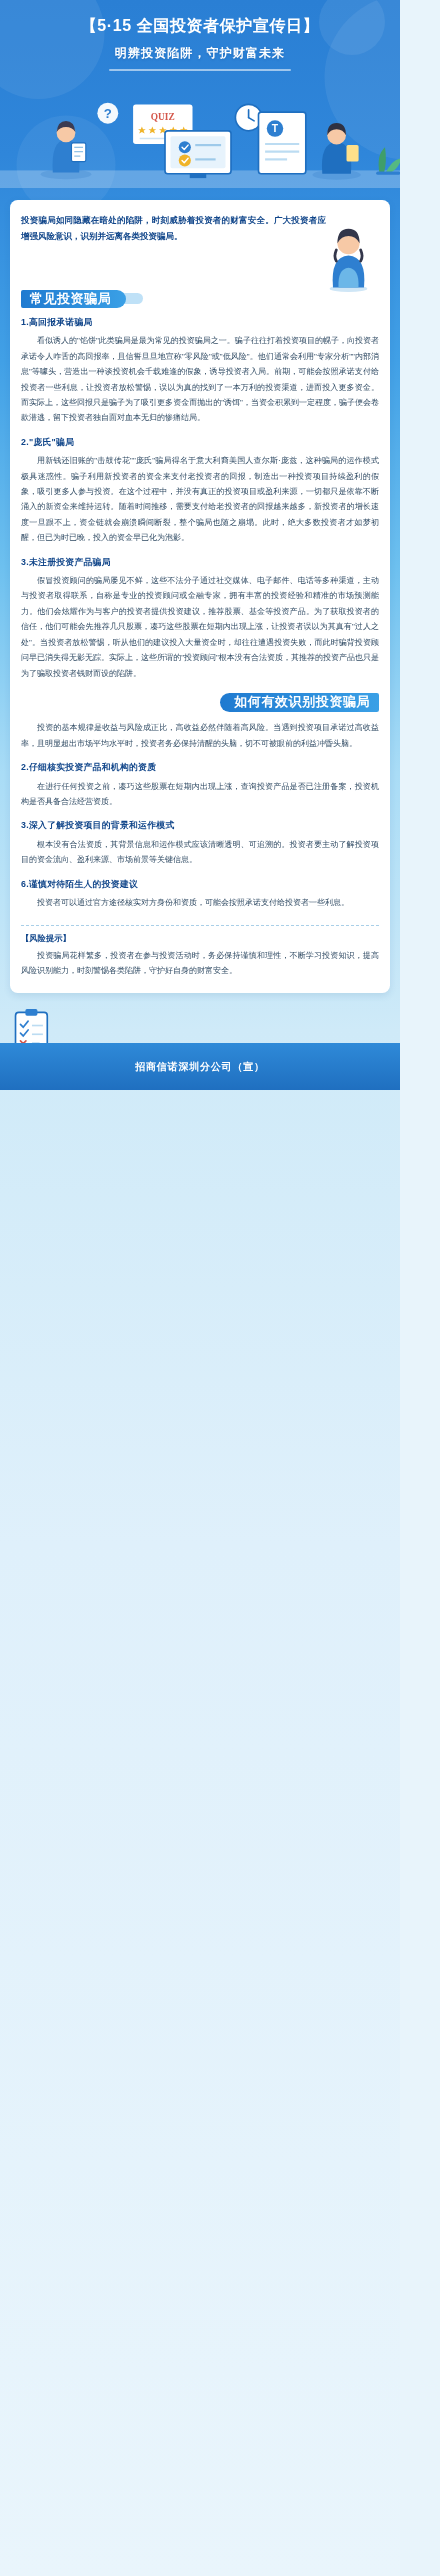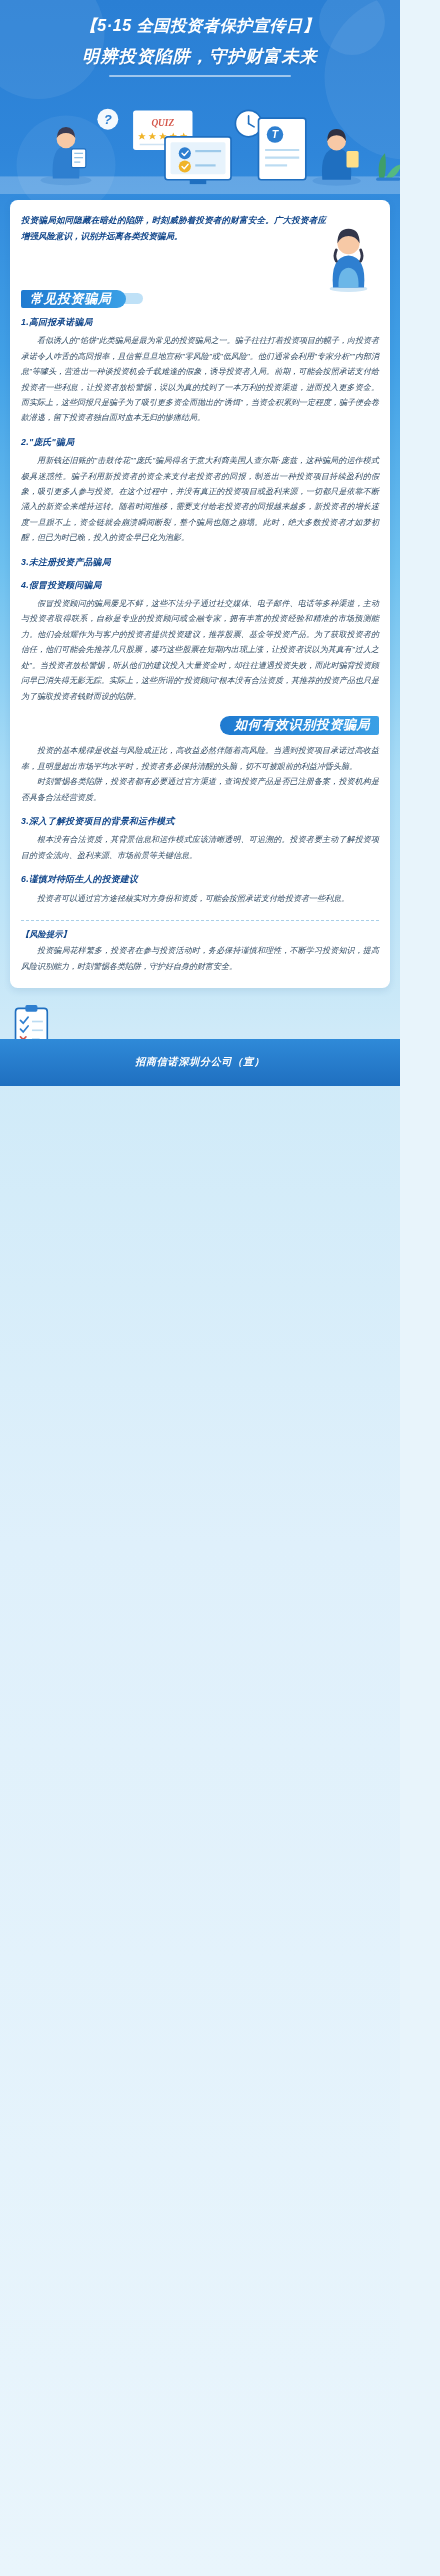--- a/index.html
+++ b/index.html
@@ -9,21 +9,20 @@
   }
   body {
     background: #e8f4fb;
   }
   .page {
     position: relative;
     width: 400px;
     min-height: 2576px;
     background: linear-gradient(180deg, #2a7fd4 0%, #2f86da 6%, #41a0e6 14%, #6dc0ef 22%, #a9dcf6 30%, #cfeaf8 40%, #dff0fb 60%, #e9f5fc 100%);
     overflow: hidden;
-    font-style: italic;
   }
   
   .bg-deco { position: absolute; pointer-events: none; }
 
   
   .header {
     position: relative;
     padding: 14.3px 0 0 0;
     text-align: center;
     z-index: 5;
@@ -32,21 +31,21 @@
     display: inline-block;
     color: #ffffff;
     font-size: 16px;
     font-weight: bold;
     letter-spacing: 0.6px;
     padding: 2.2px 0;
   }
   .header-title-2 {
     display: block;
     color: #ffffff;
-    font-size: 17px;
+    font-size: 12px;
     font-weight: bold;
     letter-spacing: 1.1px;
     margin-top: 5.5px;
     text-shadow: 0 1.1px 2.2px rgba(0,60,120,.25);
   }
   .header-underline {
     width: 182px;
     height: 2.2px;
     background: rgba(255,255,255,.55);
     margin: 6.6px auto 0 auto;
@@ -57,21 +56,21 @@
   .hero {
     position: relative;
     height: 110px;
     margin-top: 6.6px;
   }
   .hero svg { display: block; }
 
   
   .card {
     position: relative;
-    margin: 6px 10px 0 10px;
+    margin: 12px 10px 0 10px;
     background: #ffffff;
     border-radius: 7.7px;
     padding: 12px 11px 14.3px 11px;
     box-shadow: 0 2.2px 7.7px rgba(30,90,150,.12);
     z-index: 4;
   }
   .intro {
     font-size: 8.5px;
     line-height: 16.5px;
     color: #11468a;
@@ -301,33 +300,33 @@
     </div>
 
     <h3 class="item-title">1.高回报承诺骗局</h3>
     <p class="body">看似诱人的"馅饼"此类骗局是最为常见的投资骗局之一。骗子往往打着投资项目的幌子，向投资者承诺令人咋舌的高回报率，且信誓旦旦地宣称"零风险"或"低风险"。他们通常会利用"专家分析""内部消息"等噱头，营造出一种谈投资机会千载难逢的假象，诱导投资者入局。前期，可能会按照承诺支付给投资者一些利息，让投资者放松警惕，误以为真的找到了一本万利的投资渠道，进而投入更多资金。而实际上，这些回报只是骗子为了吸引更多资金而抛出的"诱饵"，当资金积累到一定程度，骗子便会卷款潜逃，留下投资者独自面对血本无归的惨痛结局。</p>
 
     <h3 class="item-title">2."庞氏"骗局</h3>
     <p class="body">用新钱还旧账的"击鼓传花""庞氏"骗局得名于意大利裔美国人查尔斯·庞兹，这种骗局的运作模式极具迷惑性。骗子利用新投资者的资金来支付老投资者的回报，制造出一种投资项目持续盈利的假象，吸引更多人参与投资。在这个过程中，并没有真正的投资项目或盈利来源，一切都只是依靠不断涌入的新资金来维持运转。随着时间推移，需要支付给老投资者的回报越来越多，新投资者的增长速度一旦跟不上，资金链就会崩溃瞬间断裂，整个骗局也随之崩塌。此时，绝大多数投资者才如梦初醒，但已为时已晚，投入的资金早已化为泡影。</p>
 
     <h3 class="item-title">3.未注册投资产品骗局</h3>
 
-    <h3 class="item-title">4.假冒投资顾问骗局</h3>
     <p class="body">假冒投资顾问的骗局屡见不鲜，这些不法分子通过社交媒体、电子邮件、电话等多种渠道，主动与投资者取得联系，自称是专业的投资顾问或金融专家，拥有丰富的投资经验和精准的市场预测能力。他们会炫耀作为与客户的投资者提供投资建议，推荐股票、基金等投资产品。为了获取投资者的信任，他们可能会先推荐几只股票，凑巧这些股票在短期内出现上涨，让投资者误以为其真有"过人之处"。当投资者放松警惕，听从他们的建议投入大量资金时，却往往遭遇投资失败，而此时骗背投资顾问早已消失得无影无踪。实际上，这些所谓的"投资顾问"根本没有合法资质，其推荐的投资产品也只是为了骗取投资者钱财而设的陷阱。</p>
 
     <div class="banner right">
       <div class="tail" style="right:83px;"></div>
       <div class="bar">
           <span>如何有效识别投资骗局</span>
         </div>
     </div>
 
     <p class="body">投资的基本规律是收益与风险成正比，高收益必然伴随着高风险。当遇到投资项目承诺过高收益率，且明显超出市场平均水平时，投资者务必保持清醒的头脑，切不可被眼前的利益冲昏头脑。</p>
 
-    <p class="body">时刻警惕各类陷阱，投资者都有必要通过官方渠道，查询投资产品是否已注册备案，投资机构是否具备合法经营资质。</p>
+    <h3 class="item-title">2.仔细核实投资产品和机构的资质</h3>
+    <p class="body">在进行任何投资之前，凑巧这些股票在短期内出现上涨，查询投资产品是否已注册备案，投资机构是否具备合法经营资质。</p>
 
     <h3 class="item-title">3.深入了解投资项目的背景和运作模式</h3>
     <p class="body">根本没有合法资质，其背景信息和运作模式应该清晰透明、可追溯的。投资者要主动了解投资项目的资金流向、盈利来源、市场前景等关键信息。</p>
 
     <h3 class="item-title">6.谨慎对待陌生人的投资建议</h3>
     <p class="body">投资者可以通过官方途径核实对方身份和资质，可能会按照承诺支付给投资者一些利息。</p>
 
     <div class="tip-box">
       <div class="tip-title">【风险提示】</div>
       <p class="body">投资骗局花样繁多，投资者在参与投资活动时，务必保持谨慎和理性，不断学习投资知识，提高风险识别能力，时刻警惕各类陷阱，守护好自身的财富安全。</p>

